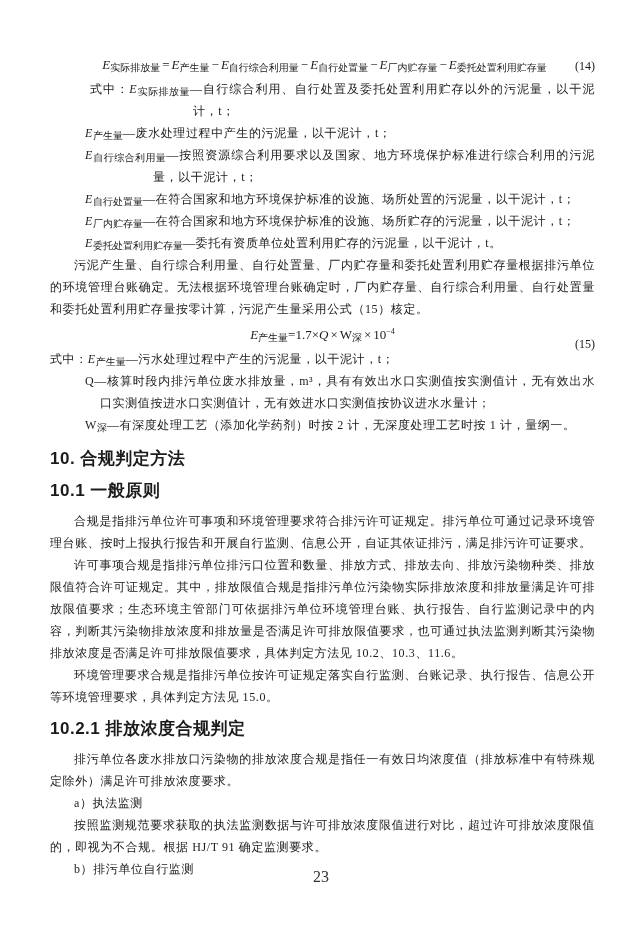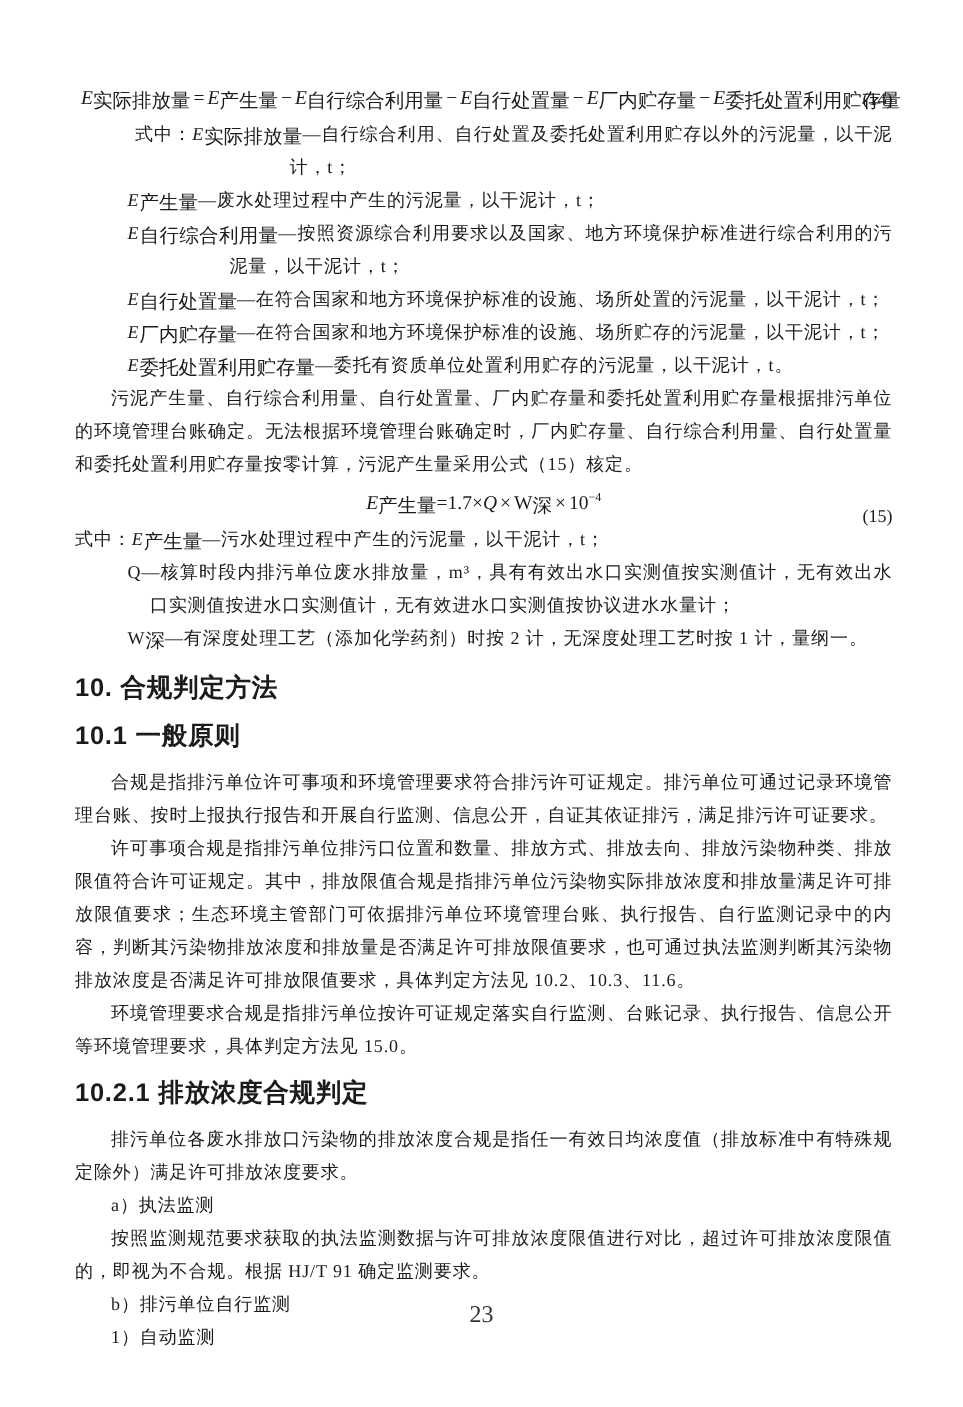--- a/index.html
+++ b/index.html
@@ -14,21 +14,21 @@
     font-size:12px;
     line-height:22px;
     letter-spacing:0.6px;
   }
   
   .formula { position:relative; text-align:center; font-size:13px; letter-spacing:0; margin:0 0 2px 0; white-space:nowrap; }
   .formula .eqnum { position:absolute; right:0; top:1px; font-size:12px;margin-left:20px; }
   .formula .eqnum-low { top:9px; }
   .fvar { white-space:nowrap; }
   .fvar i, .formula i { font-style:italic; }
-  sub { font-size:13px; letter-spacing:0; vertical-align:-2px; line-height:0;font-family:Liberation Serif, serif; }
+  sub { font-size:10px; letter-spacing:0; vertical-align:-2px; line-height:0;font-family:Liberation Serif, serif; }
   sup { font-size:8px; letter-spacing:0; line-height:0; }
   .op { padding:0 2px; }
   .roman { font-style:normal; }
   
   .def      { padding-left:103px; text-indent:-68px; text-align:justify; }
   .def-first{ padding-left:103px; text-indent:-103px;margin-left:40px; }
   .def15    { padding-left:50px;  text-indent:-15px;  text-align:justify; }
   .def15-first { padding-left:103px; text-indent:-103px; }
   .def-label { letter-spacing:0.6px; }
   
@@ -78,16 +78,15 @@
   <p class="para">合规是指排污单位许可事项和环境管理要求符合排污许可证规定。排污单位可通过记录环境管理台账、按时上报执行报告和开展自行监测、信息公开，自证其依证排污，满足排污许可证要求。</p>
   <p class="para">许可事项合规是指排污单位排污口位置和数量、排放方式、排放去向、排放污染物种类、排放限值符合许可证规定。其中，排放限值合规是指排污单位污染物实际排放浓度和排放量满足许可排放限值要求；生态环境主管部门可依据排污单位环境管理台账、执行报告、自行监测记录中的内容，判断其污染物排放浓度和排放量是否满足许可排放限值要求，也可通过执法监测判断其污染物排放浓度是否满足许可排放限值要求，具体判定方法见 10.2、10.3、11.6。</p>
   <p class="para">环境管理要求合规是指排污单位按许可证规定落实自行监测、台账记录、执行报告、信息公开等环境管理要求，具体判定方法见 15.0。</p>
 
   <div class="hd hd-sub">10.2.1 排放浓度合规判定</div>
 
   <p class="para">排污单位各废水排放口污染物的排放浓度合规是指任一有效日均浓度值（排放标准中有特殊规定除外）满足许可排放浓度要求。</p>
   <p class="li">a）执法监测</p>
   <p class="para">按照监测规范要求获取的执法监测数据与许可排放浓度限值进行对比，超过许可排放浓度限值的，即视为不合规。根据 HJ/T 91 确定监测要求。</p>
   <p class="li">b）排污单位自行监测</p>
-  <p class="li">1）自动监测</p>
 
   <div class="pagenum">23</div>
 </div>
 
 </body></html>

